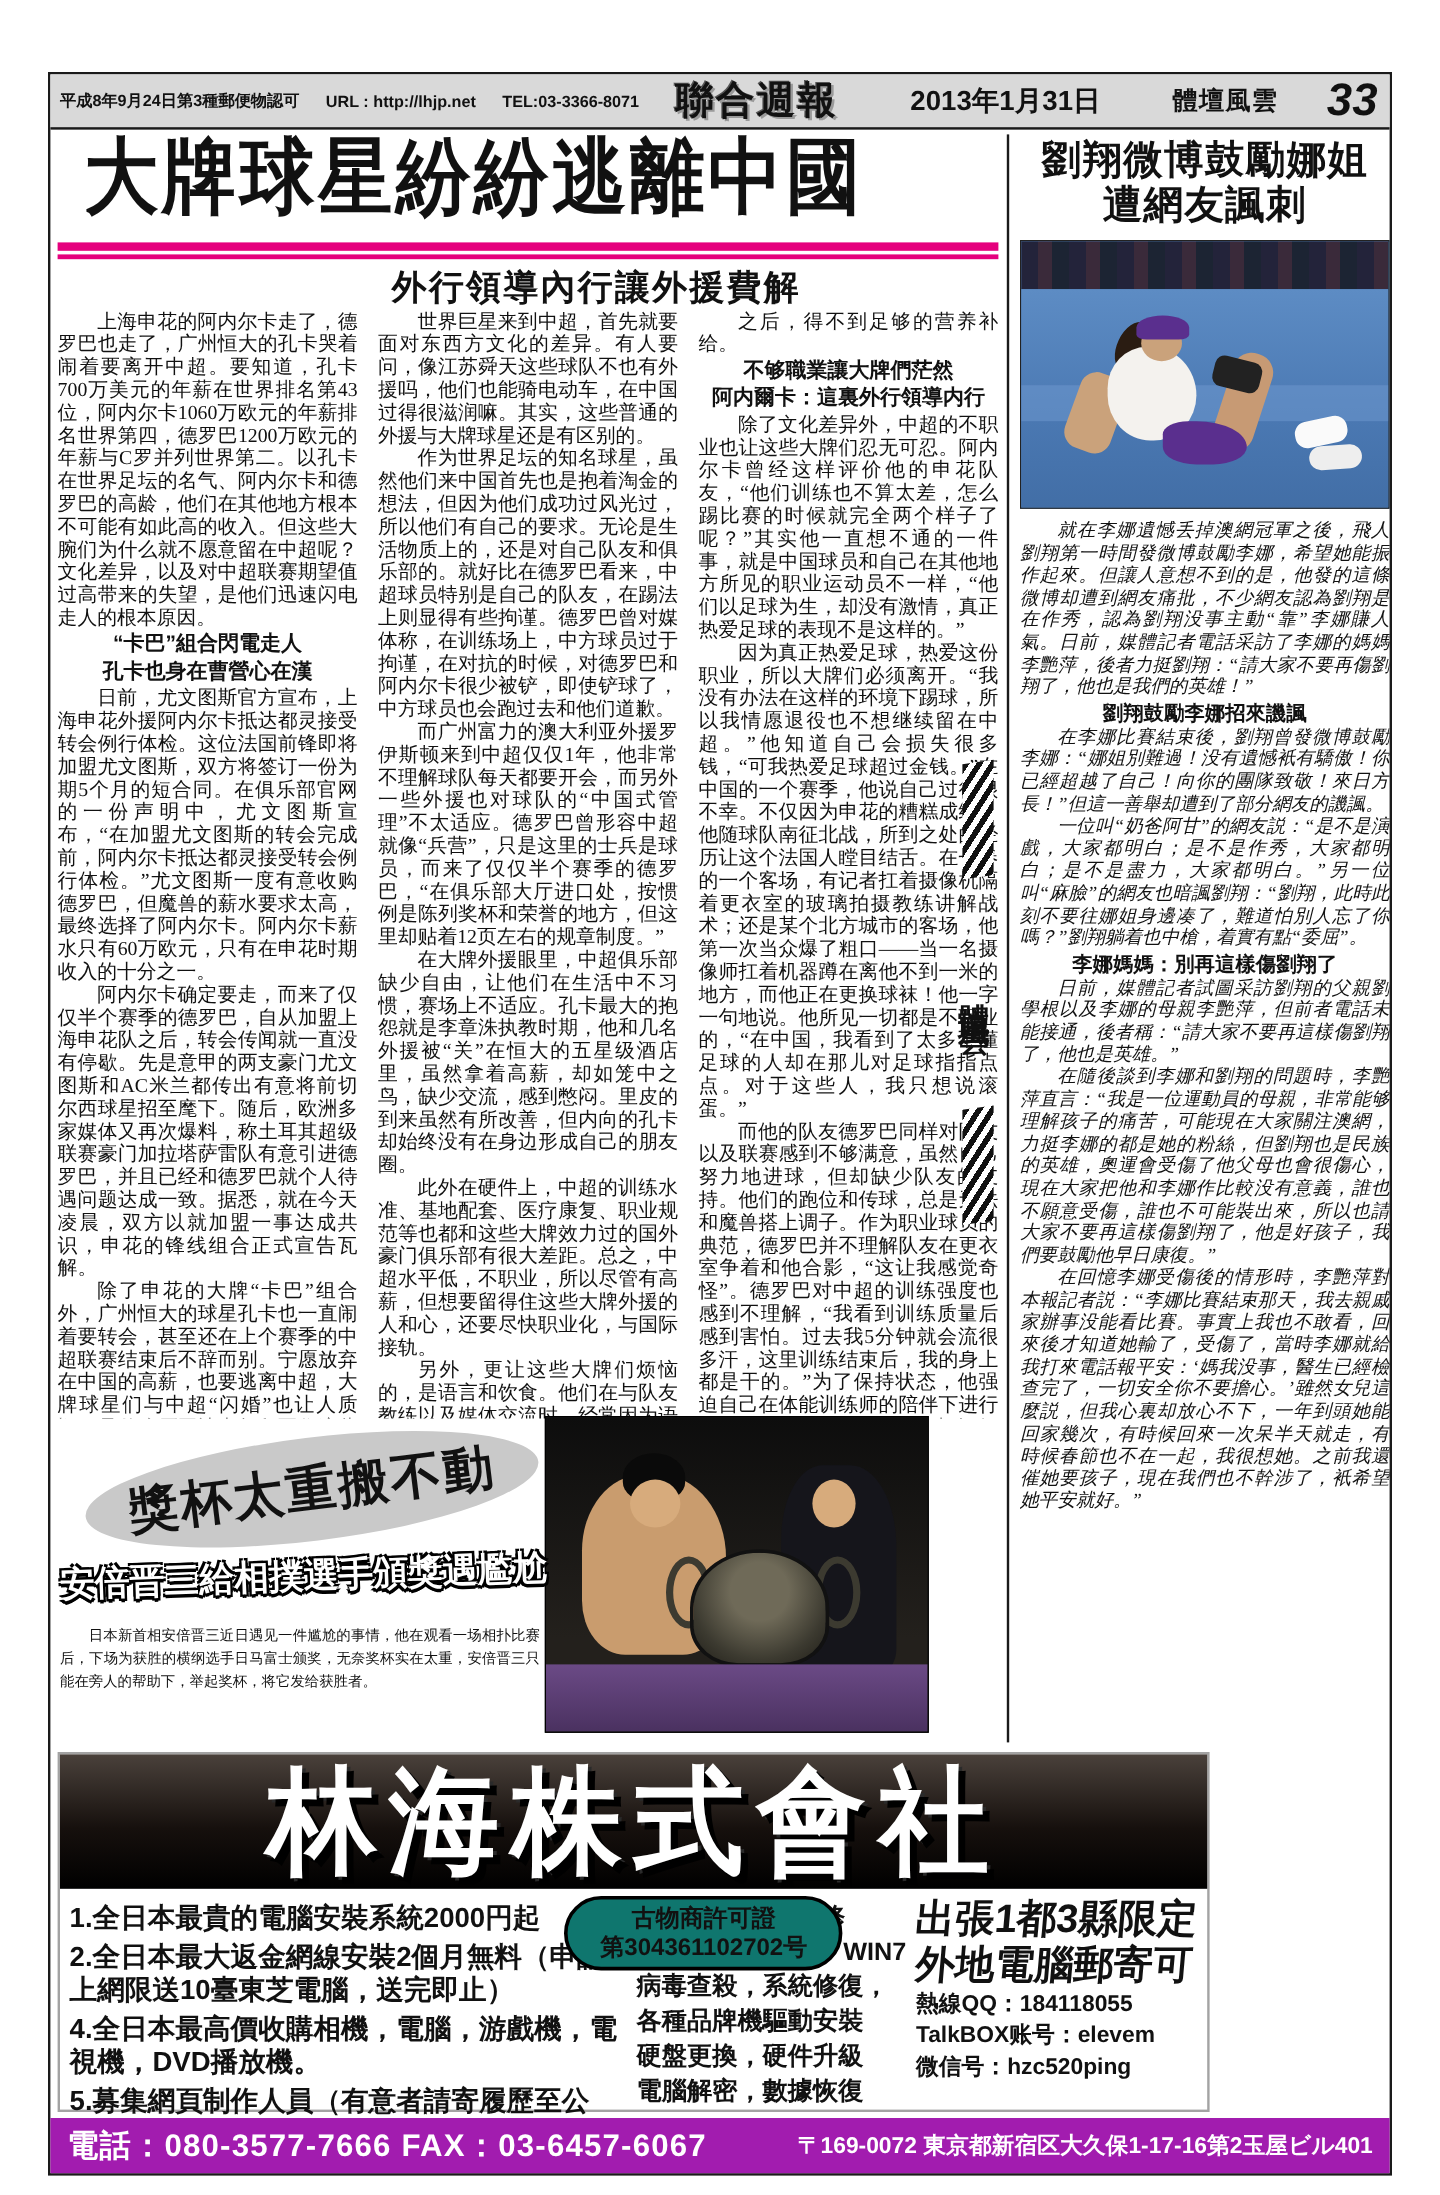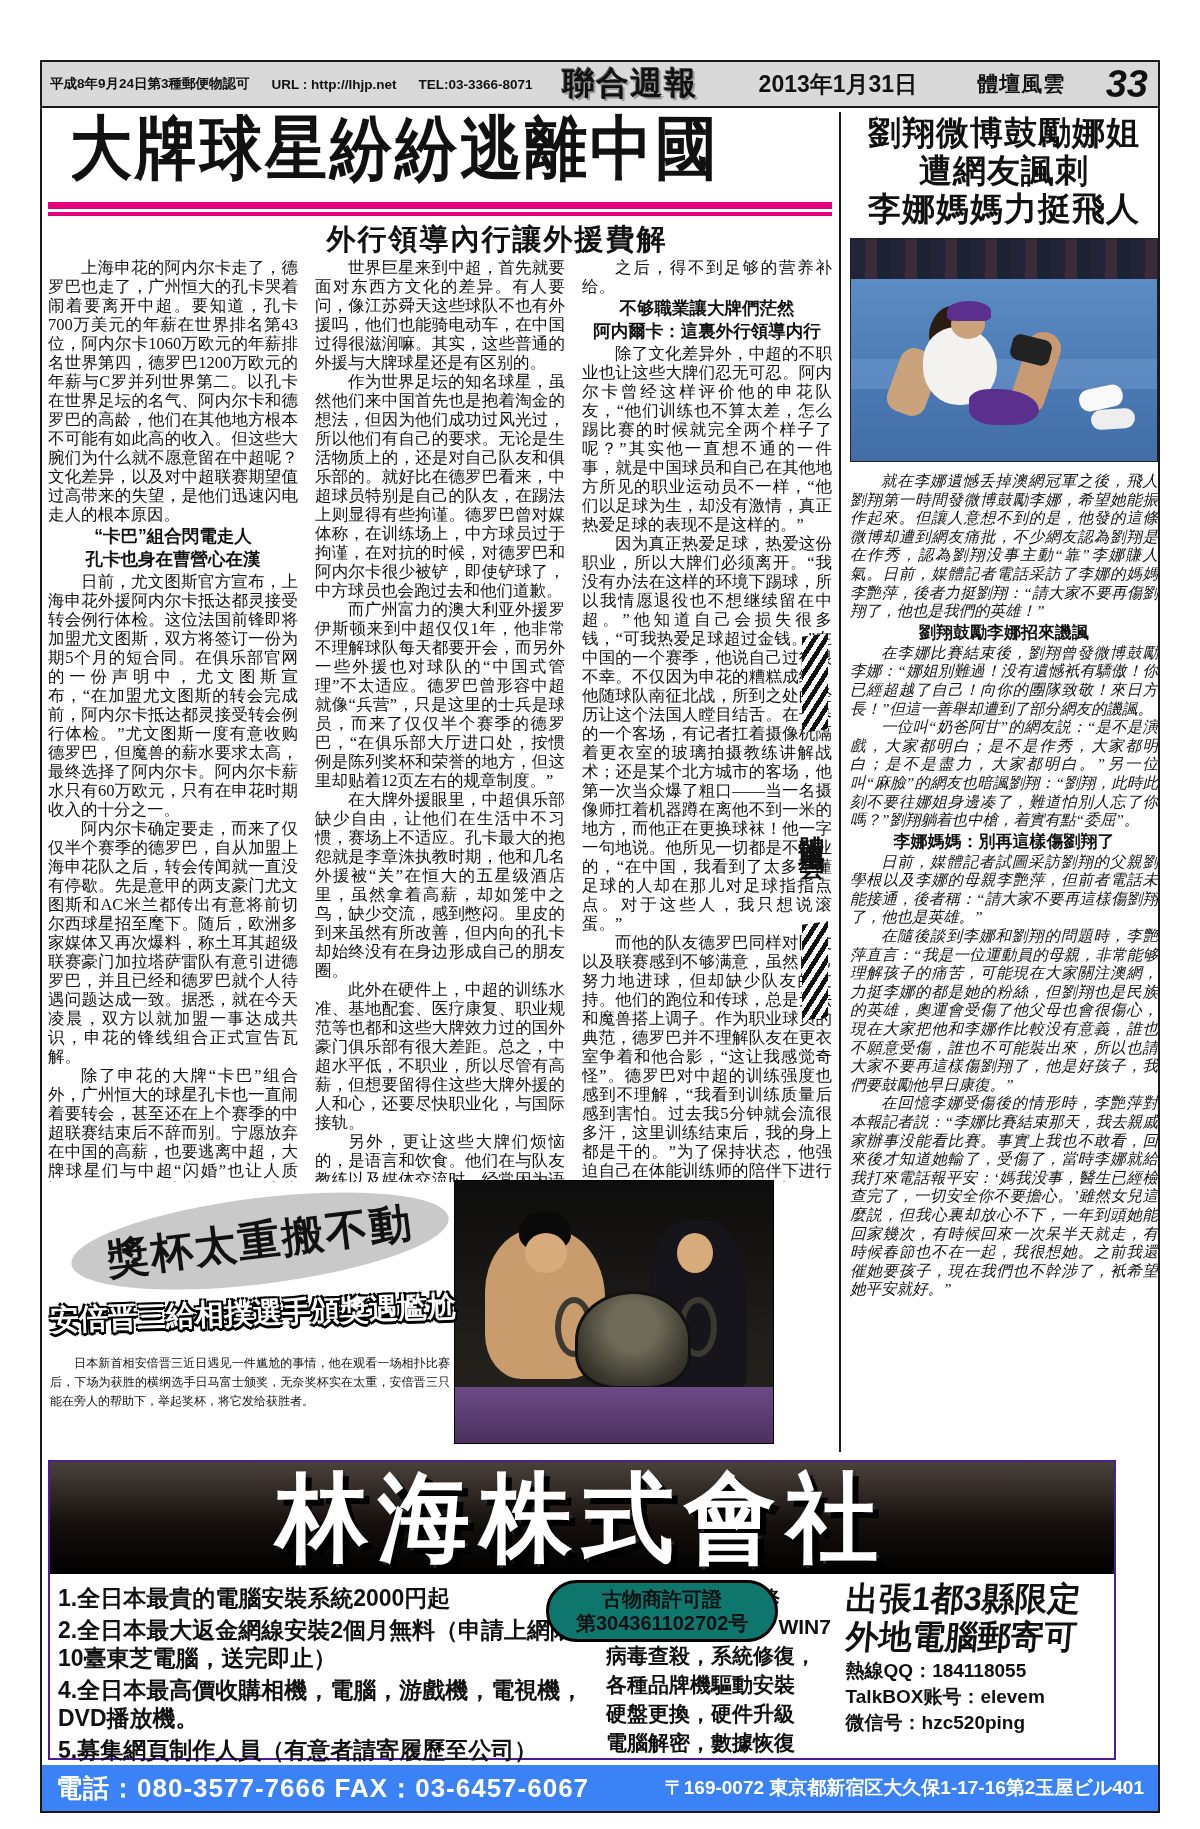--- a/index.html
+++ b/index.html
@@ -62,35 +62,35 @@
   .trophy{position:absolute;left:120px;top:110px;width:110px;height:92px;background:radial-gradient(circle at 50% 35%,#6f6a58 0 30%,#3c3a30 70%,#201e18 100%);border-radius:50% 50% 35% 35%;border:3px solid #111;}
   .trophy-handle{position:absolute;width:26px;height:48px;border:6px solid #3c3a30;border-radius:50%;top:116px;}
   .th-l{left:100px;} .th-r{left:224px;}
   .sumo-cloth{position:absolute;left:0;top:206px;width:100%;height:56px;background:linear-gradient(180deg,#6b4a86 0%,#4a3160 100%);}
   .sumo-banner{position:absolute;left:28px;top:1136px;width:380px;height:86px;background:#c9c9c9;border-radius:50%;transform:rotate(-7deg);display:flex;align-items:center;justify-content:center;}
   .sumo-banner-text{font-size:42px;font-weight:900;letter-spacing:2px;white-space:nowrap;font-family:"Liberation Sans",sans-serif;}
   .sumo-subhead{position:absolute;left:8px;top:1232px;width:404px;font-size:29px;font-weight:900;white-space:nowrap;transform:rotate(-2deg);color:#fff;text-shadow:-2px -2px 0 #000,2px -2px 0 #000,-2px 2px 0 #000,2px 2px 0 #000,0 3px 0 #000;font-family:"Liberation Sans",sans-serif;letter-spacing:0px;}
   .sumo-caption{position:absolute;left:8px;top:1292px;width:400px;font-size:12px;line-height:19px;text-align:justify;}
   .sumo-caption p{margin:0;text-indent:2em;}
   
-  .ad-box{position:absolute;left:6px;top:1398px;width:1068px;height:300px;border:2px solid #4c1d95;box-sizing:border-box;}
+  .ad-box{position:absolute;left:6px;top:1398px;width:960px;height:300px;border:2px solid #a3a3a3;box-sizing:border-box;}
   .ad-banner{width:100%;height:112px;background:linear-gradient(180deg,#4a413b 0%,#16100d 55%,#000 100%);display:flex;align-items:center;justify-content:center;}
   .ad-title{color:#fff;font-size:92px;font-weight:900;letter-spacing:10px;white-space:nowrap;text-shadow:6px 6px 0 #000,3px 3px 0 #2a2a2a;transform:scaleY(1.05);font-family:"Liberation Sans",sans-serif;}
   .ad-details{display:flex;width:100%;height:186px;box-sizing:border-box;padding:6px 8px;gap:8px;font-family:"Liberation Sans",sans-serif;}
   .ad-left{width:560px;position:relative;}
   .ad-left .ad-item{margin:4px 0;font-size:23px;font-weight:900;line-height:28px;}
   .ad-license{position:absolute;right:-180px;top:0px;width:210px;border:3px solid #000;border-radius:40px;text-align:center;padding:4px 8px;background:#0f766e;}
   .ad-license div{font-size:20px;font-weight:900;line-height:24px;}
   .ad-mid{width:240px;padding-top:2px;}
   .ad-mid .ad-item{margin:2px 0;font-size:21px;font-weight:900;line-height:27px;white-space:nowrap;}
   .ad-right{width:270px;}
   .ad-big{font-size:33px;font-weight:900;line-height:38px;transform:skewX(-5deg);white-space:nowrap;}
   .ad-contact p{margin:3px 0;font-size:19px;font-weight:bold;line-height:23px;}
   
-  .footer-bar{position:absolute;left:0px;top:1703px;width:100%;height:46px;background:#3b82f6;color:#fff;display:flex;align-items:center;box-sizing:border-box;padding:0 14px;font-family:"Liberation Sans",sans-serif;}
+  .footer-bar{position:absolute;left:0px;top:1703px;width:100%;height:46px;background:#a21caf;color:#fff;display:flex;align-items:center;box-sizing:border-box;padding:0 14px;font-family:"Liberation Sans",sans-serif;}
   .footer-phone{font-size:26px;font-weight:900;letter-spacing:1px;}
   .footer-address{margin-left:auto;font-size:19px;font-weight:bold;}
 </style>
 </head>
 <body>
 
 <div class="frame">
 
   <div class="masthead">
     <span class="mast-small mast-permit">平成8年9月24日第3種郵便物認可</span>
@@ -138,21 +138,20 @@
     <div class="stripes"></div>
     <span class="vtext">體壇風雲</span>
     <div class="stripes"></div>
   </div>
   <div class="vert-divider"></div>
 
   <div class="right-art">
     <div class="right-headline">
       <div>劉翔微博鼓勵娜姐</div>
       <div>遭網友諷刺</div>
-      <div>李娜媽媽力挺飛人</div>
     </div>
     <div class="lina-photo">
       <div class="lina-crowd"></div>
       <div class="lina-court"></div>
       <div class="lina-band"></div>
       <div class="lina-arm"></div>
       <div class="lina-hair"></div>
       <div class="lina-shirt"></div>
       <div class="lina-head"></div>
       <div class="lina-visor"></div>

